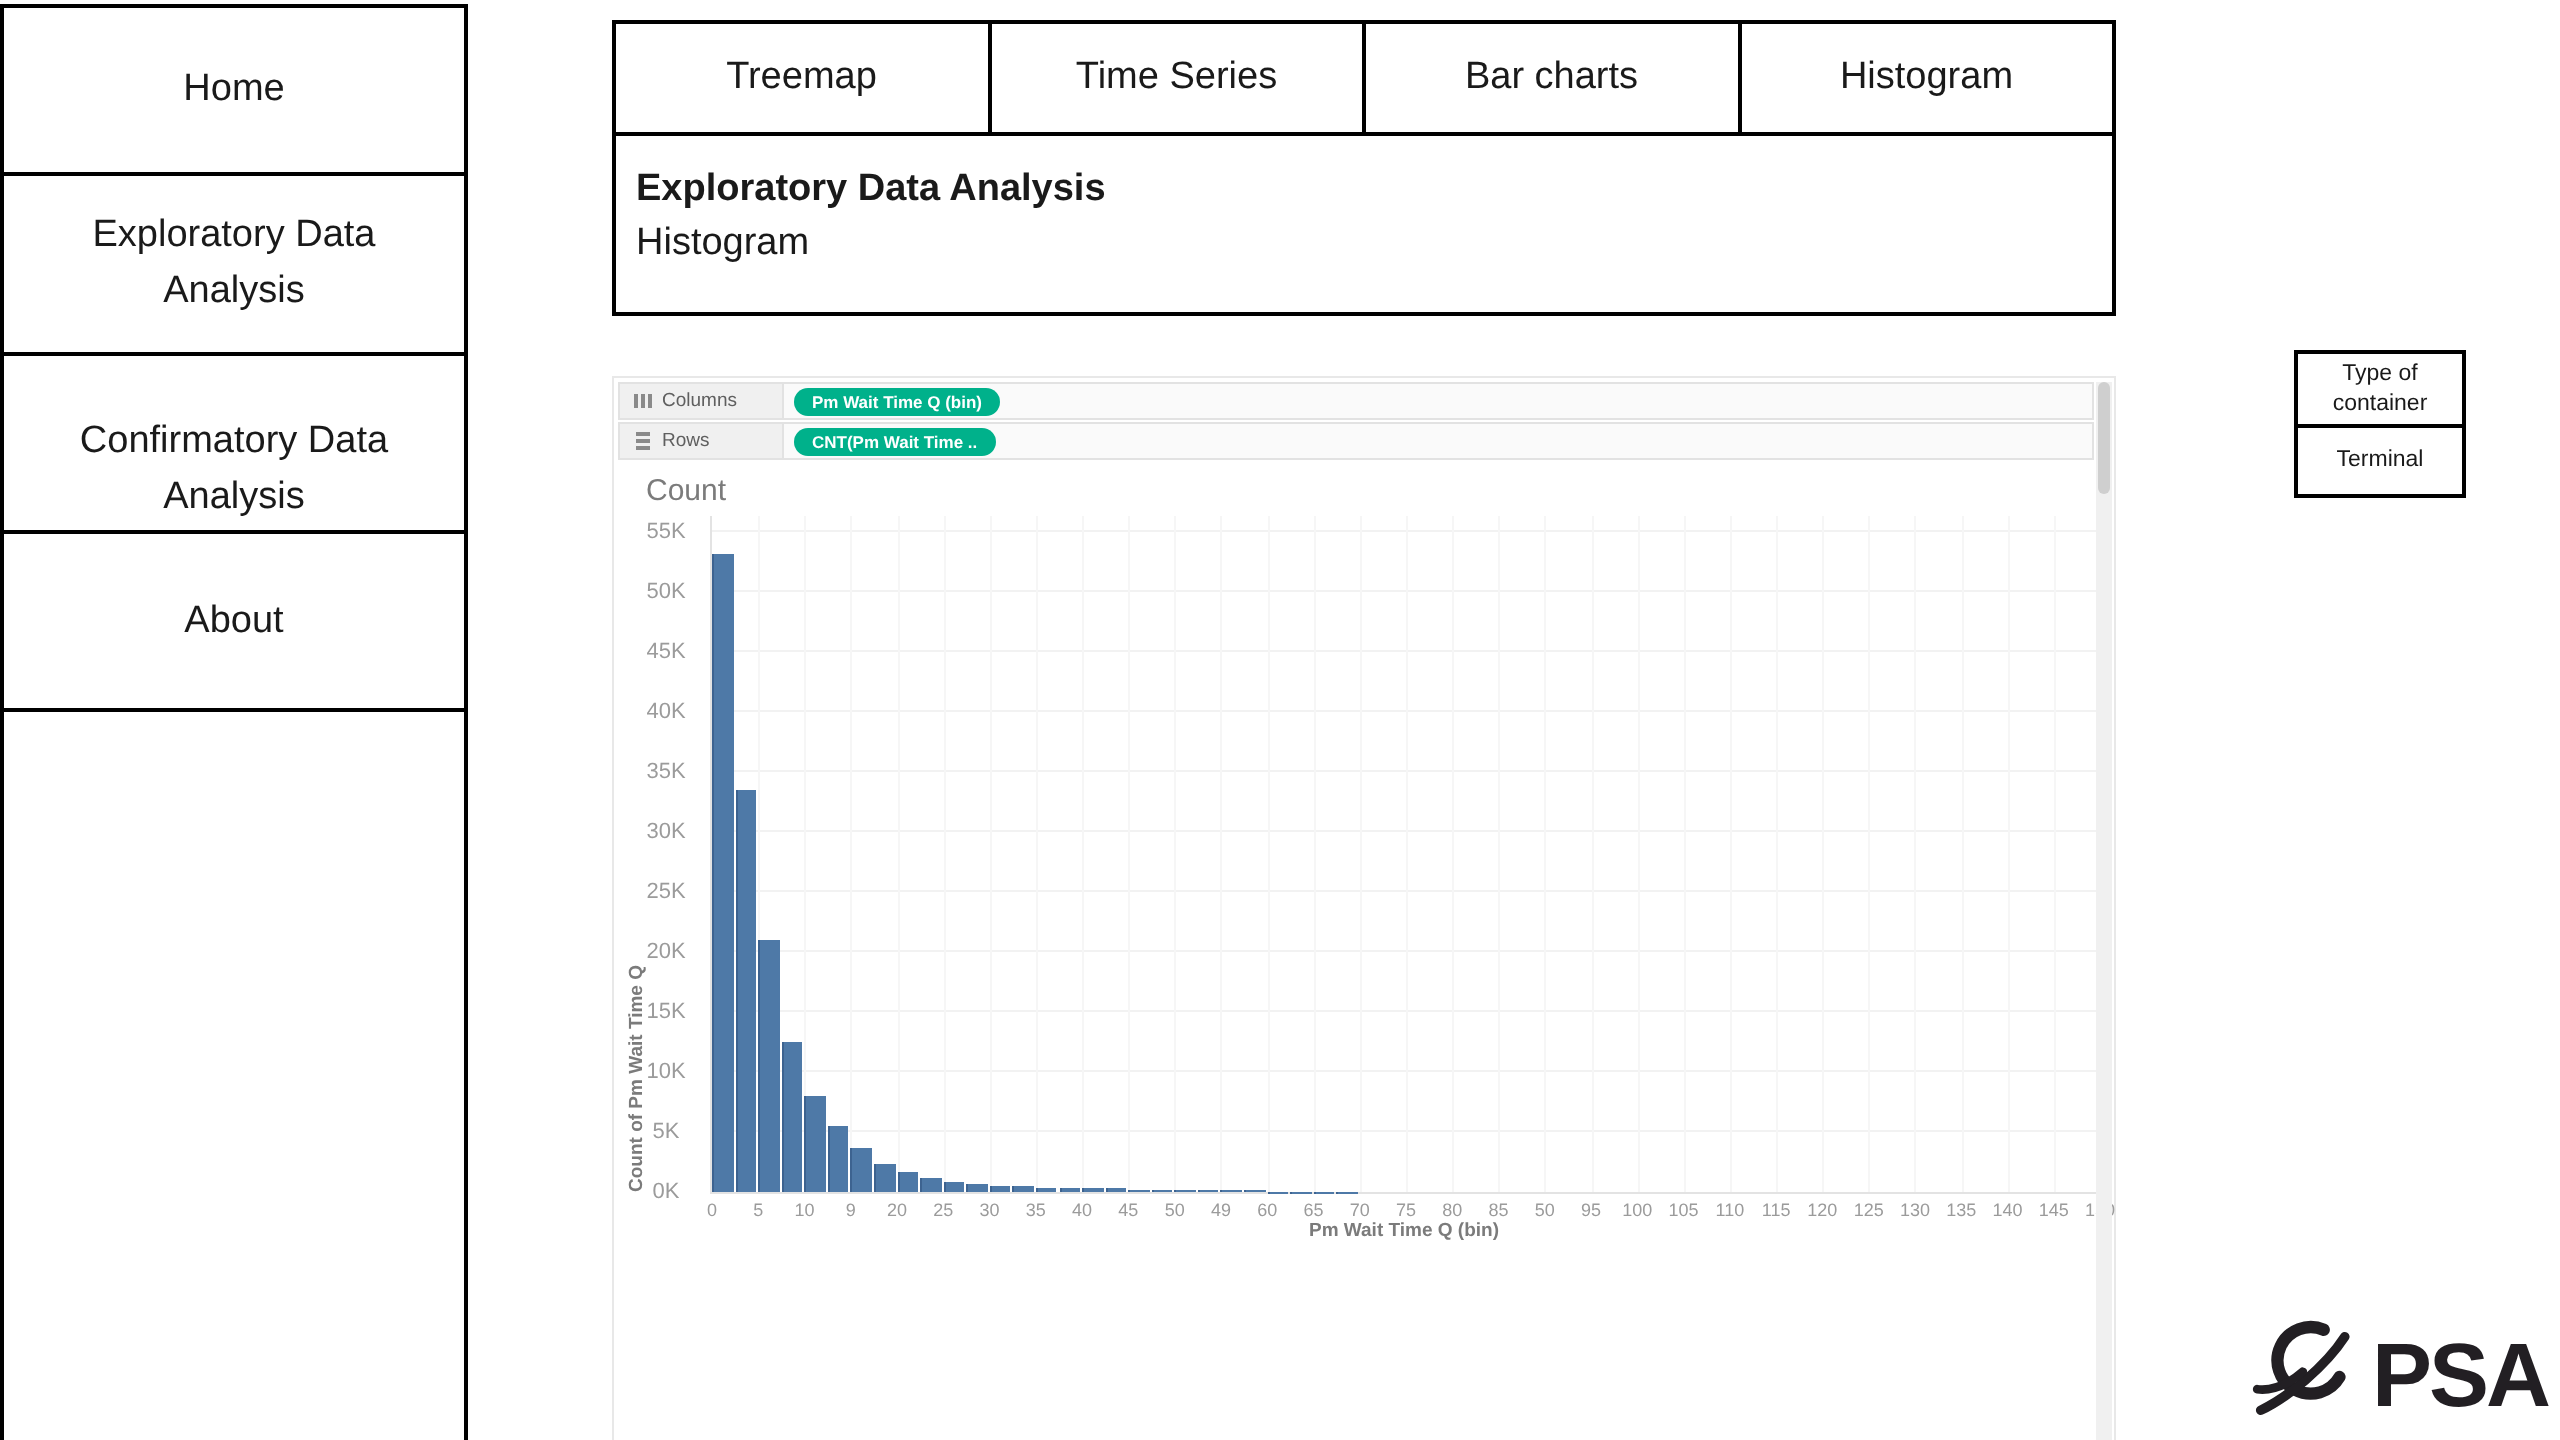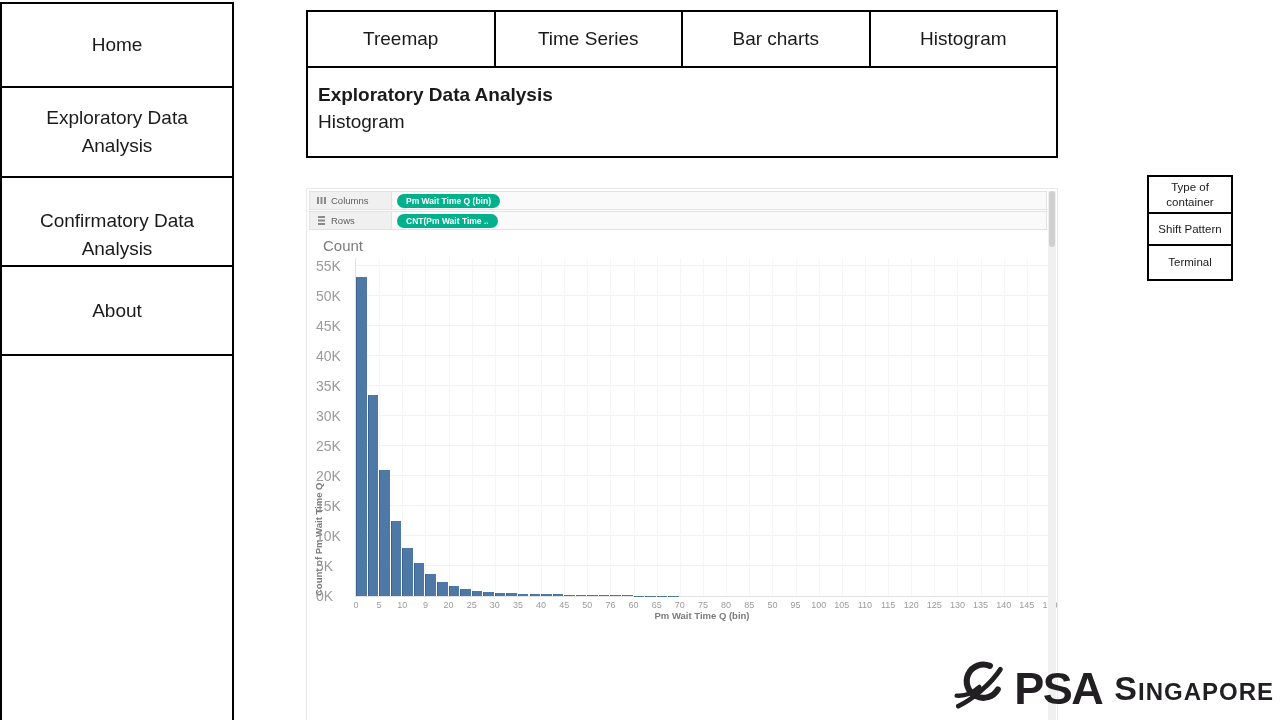--- a/index.html
+++ b/index.html
@@ -65,22 +65,22 @@
     display:flex;align-items:center;font-size:9.5px;font-weight:bold;color:#7b7b7b;
   }
   .plot{
     position:absolute;left:46px;top:26px;width:694px;height:338px;
     border-left:1px solid #e3e3e3;border-bottom:1px solid #e3e3e3;box-sizing:content-box;
   }
   .gridline-h{position:absolute;left:0;right:0;height:1px;background:#f2f2f2;}
   .gridline-v{position:absolute;top:0;bottom:0;width:1px;background:#f6f6f6;}
   .bar{position:absolute;bottom:0;box-sizing:border-box;}
   .ylabel{
-    position:absolute;left:-40px;width:34px;text-align:left;
-    font-size:14px;color:#9b9b9b;transform:translateY(50%);
+    position:absolute;left:-40px;width:34px;text-align:center;
+    font-size:11px;color:#9b9b9b;transform:translateY(50%);
   }
   .xlabel{
     position:absolute;top:calc(100% + 4px);transform:translateX(-50%);
     font-size:9px;color:#9b9b9b;
   }
   .xaxis-title{
     position:absolute;left:46px;width:694px;top:378px;text-align:center;
     font-size:9.5px;font-weight:bold;color:#7b7b7b;
   }
   
@@ -206,21 +206,21 @@
         <div class="xlabel" style="left: 138.8px;">30</div>
         <div class="gridline-v" style="left: 161.933px;"></div>
         <div class="xlabel" style="left: 161.933px;">35</div>
         <div class="gridline-v" style="left: 185.067px;"></div>
         <div class="xlabel" style="left: 185.067px;">40</div>
         <div class="gridline-v" style="left: 208.2px;"></div>
         <div class="xlabel" style="left: 208.2px;">45</div>
         <div class="gridline-v" style="left: 231.333px;"></div>
         <div class="xlabel" style="left: 231.333px;">50</div>
         <div class="gridline-v" style="left: 254.467px;"></div>
-        <div class="xlabel" style="left: 254.467px;">76</div>
+        <div class="xlabel" style="left: 254.467px;">49</div>
         <div class="gridline-v" style="left: 277.6px;"></div>
         <div class="xlabel" style="left: 277.6px;">60</div>
         <div class="gridline-v" style="left: 300.733px;"></div>
         <div class="xlabel" style="left: 300.733px;">65</div>
         <div class="gridline-v" style="left: 323.867px;"></div>
         <div class="xlabel" style="left: 323.867px;">70</div>
         <div class="gridline-v" style="left: 347px;"></div>
         <div class="xlabel" style="left: 347px;">75</div>
         <div class="gridline-v" style="left: 370.133px;"></div>
         <div class="xlabel" style="left: 370.133px;">80</div>
@@ -285,27 +285,25 @@
   </div>
 
   <div class="vscroll">
     <div class="vthumb"></div>
   </div>
   <div class="hscroll"></div>
 </div>
 
 <div class="filters">
   <div class="f-row" id="f-0">Type of container</div>
-  <div class="f-row" id="f-1">Shift Pattern</div>
   <div class="f-row" id="f-2">Terminal</div>
 </div>
 
 <div class="logo">
   <span class="logo-mark">
     <svg width="56" height="56" viewBox="0 0 64 64" fill="none">
       <path d="M41 9 A 19 19 0 1 0 50 36" stroke="#221f23" stroke-width="7" stroke-linecap="round"></path>
       <path d="M5 55 C 20 48, 42 30, 53 13" stroke="#221f23" stroke-width="5.5" stroke-linecap="round"></path>
       <path d="M3 43 C 12 44, 21 40, 29 33" stroke="#221f23" stroke-width="5" stroke-linecap="round"></path>
     </svg>
   </span>
   <span class="logo-psa">PSA</span>
-  <span class="logo-sg"><span class="big-s">S</span><span>INGAPORE</span></span>
 </div>
 
 </body></html>

